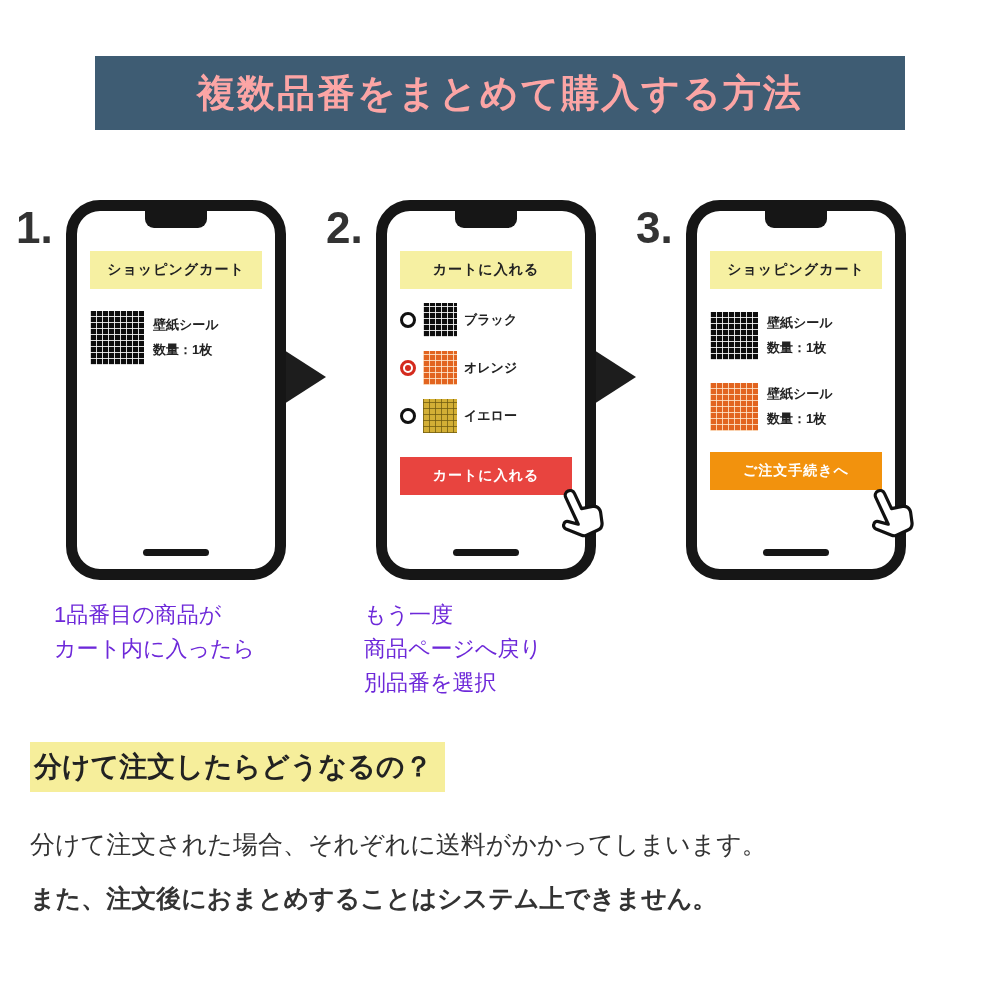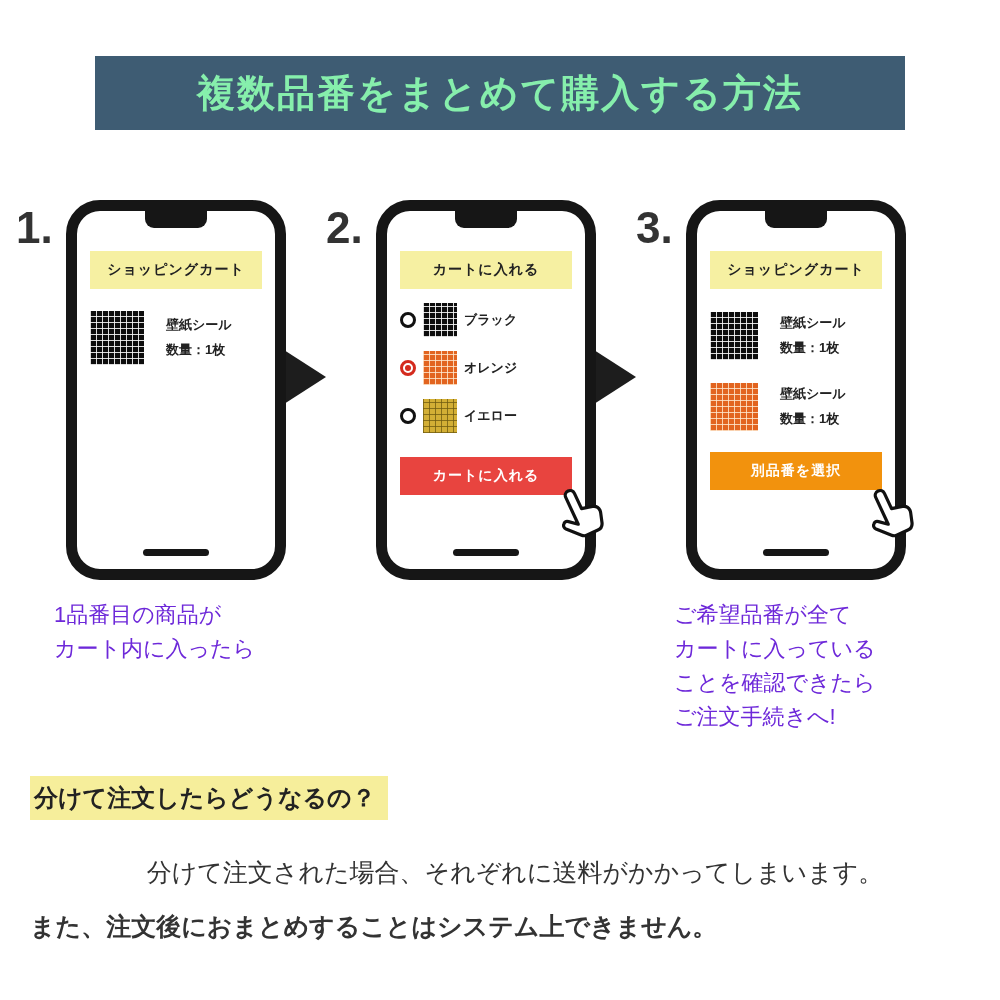--- a/index.html
+++ b/index.html
@@ -13,21 +13,21 @@
   }
 
   
   .banner {
     width:810px; height:74px;
     margin:56px auto 0;
     background:#3E5C73;
     display:flex; align-items:center; justify-content:center;
   }
   .banner h1 {
-    margin:0; color:#86efac;
+    margin:0; color:#fca5a5;
     font-size:38px; font-weight:bold; letter-spacing:2px;
   }
 
   
   .steps {
     display:flex; align-items:flex-start;
     padding:0 16px; margin-top:70px;
   }
   .step { width:268px; flex-shrink:0; }
   .step-top { display:flex; align-items:flex-start; }
@@ -52,21 +52,21 @@
     width:66px; height:7px; background:#161616; border-radius:4px;
   }
   .screen { padding:40px 13px 0; }
   .ph-banner {
     background:#F6F0A2; color:#222;
     font-weight:bold; font-size:14px; letter-spacing:1px;
     text-align:center; padding:10px 2px;
   }
 
   
-  .item { display:flex; align-items:center; gap:22px; margin-top:22px; }
+  .item { display:flex; align-items:center; gap:9px; margin-top:22px; }
   .item-lines {
     display:flex; flex-direction:column;
     font-size:13px; font-weight:bold; line-height:1.9; color:#222;
   }
 
   
   .swatch { display:inline-block; flex-shrink:0; }
   .sw-lg { width:54px; height:54px; }
   .sw-md { width:48px; height:48px; }
   .sw-sm { width:34px; height:34px; }
@@ -127,25 +127,25 @@
     border-top:27px solid transparent;
     border-bottom:27px solid transparent;
     margin-top:150px;
   }
 
   
   .footer { margin:42px 0 0 30px; }
   .f-heading {
     display:inline-block;
     background:#F6EE9B;
-    font-size:24px; font-weight:bold; color:#222;
+    font-size:28px; font-weight:bold; color:#222;
     padding:6px 12px 6px 4px; margin:0;
   }
   .f-body { font-size:25px; color:#333; margin:0 0 0 0; line-height:1.6; }
-  .f-body.first { margin-top:32px;text-align:center; }
+  .f-body.first { margin-top:32px; }
   .f-body.second { margin-top:14px;font-weight:bold; }
 </style>
 </head>
 <body>
 
 <header class="banner">
   <h1>複数品番をまとめて購入する方法</h1>
 </header>
 
 <div class="steps">
@@ -203,20 +203,23 @@
         <span class="hand">
           <svg viewBox="0 0 40 40" width="64" height="64">
             <g transform="rotate(-25 20 20)">
               <path d="M16 6c0-1.7 1.3-3 3-3s3 1.3 3 3v10.5l6.8 1.7c1.9.5 3.2 2.2 3.2 4.1 0 .5-.1 1-.2 1.4l-1.9 6.1c-.6 1.9-2.3 3.2-4.3 3.2h-7.4c-1.2 0-2.4-.5-3.2-1.4l-7.2-7.6c-.9-1-.9-2.5.1-3.4.9-.9 2.3-.9 3.3-.1l4.8 4V6z" fill="#ffffff" stroke="#111" stroke-width="2" stroke-linejoin="round"></path>
             </g>
           </svg>
         </span>
         <span class="homebar"></span>
       </div>
     </div>
+    <p class="caption">もう一度
+商品ページへ戻り
+別品番を選択</p>
   </div>
 
   <div class="arrow"></div>
 
   <div class="step">
     <div class="step-top">
       <span class="num">3.</span>
       <div class="phone">
         <span class="notch"></span>
         <div class="screen">
@@ -230,36 +233,32 @@
             </div>
           </div>
           <div class="item">
             <span class="swatch sw-orange sw-md"></span>
             <div class="item-lines">
               <span>壁紙シール</span>
               <span>数量：1枚</span>
             </div>
           </div>
 
-          <button class="ph-btn btn-orange">別品番を選択</button>
+          <button class="ph-btn btn-orange">ご注文手続きへ</button>
         </div>
         <span class="hand">
           <svg viewBox="0 0 40 40" width="64" height="64">
             <g transform="rotate(-25 20 20)">
               <path d="M16 6c0-1.7 1.3-3 3-3s3 1.3 3 3v10.5l6.8 1.7c1.9.5 3.2 2.2 3.2 4.1 0 .5-.1 1-.2 1.4l-1.9 6.1c-.6 1.9-2.3 3.2-4.3 3.2h-7.4c-1.2 0-2.4-.5-3.2-1.4l-7.2-7.6c-.9-1-.9-2.5.1-3.4.9-.9 2.3-.9 3.3-.1l4.8 4V6z" fill="#ffffff" stroke="#111" stroke-width="2" stroke-linejoin="round"></path>
             </g>
           </svg>
         </span>
         <span class="homebar"></span>
       </div>
     </div>
-    <p class="caption">ご希望品番が全て
-カートに入っている
-ことを確認できたら
-ご注文手続きへ!</p>
   </div>
 
 </div>
 
 <div class="footer">
   <h2 class="f-heading">分けて注文したらどうなるの？</h2>
   <p class="f-body first">分けて注文された場合、それぞれに送料がかかってしまいます。</p>
   <p class="f-body second">また、注文後におまとめすることはシステム上できません。</p>
 </div>
 

